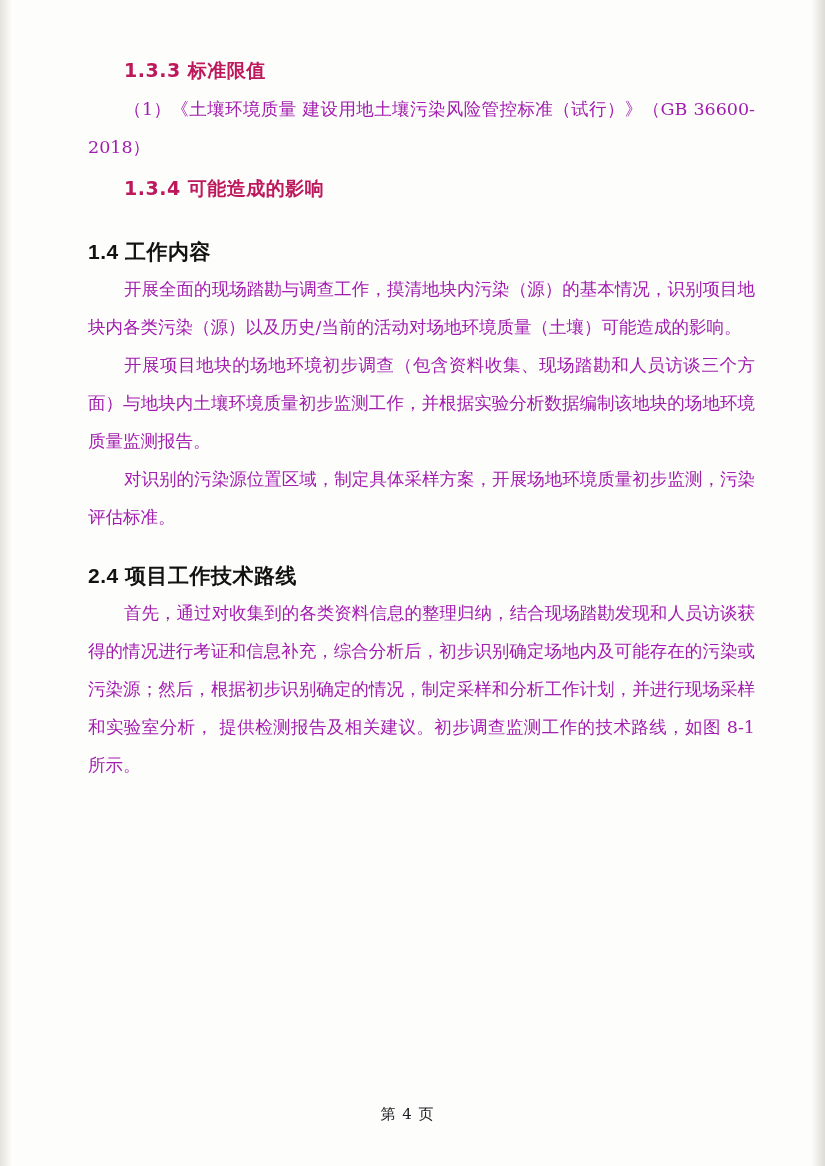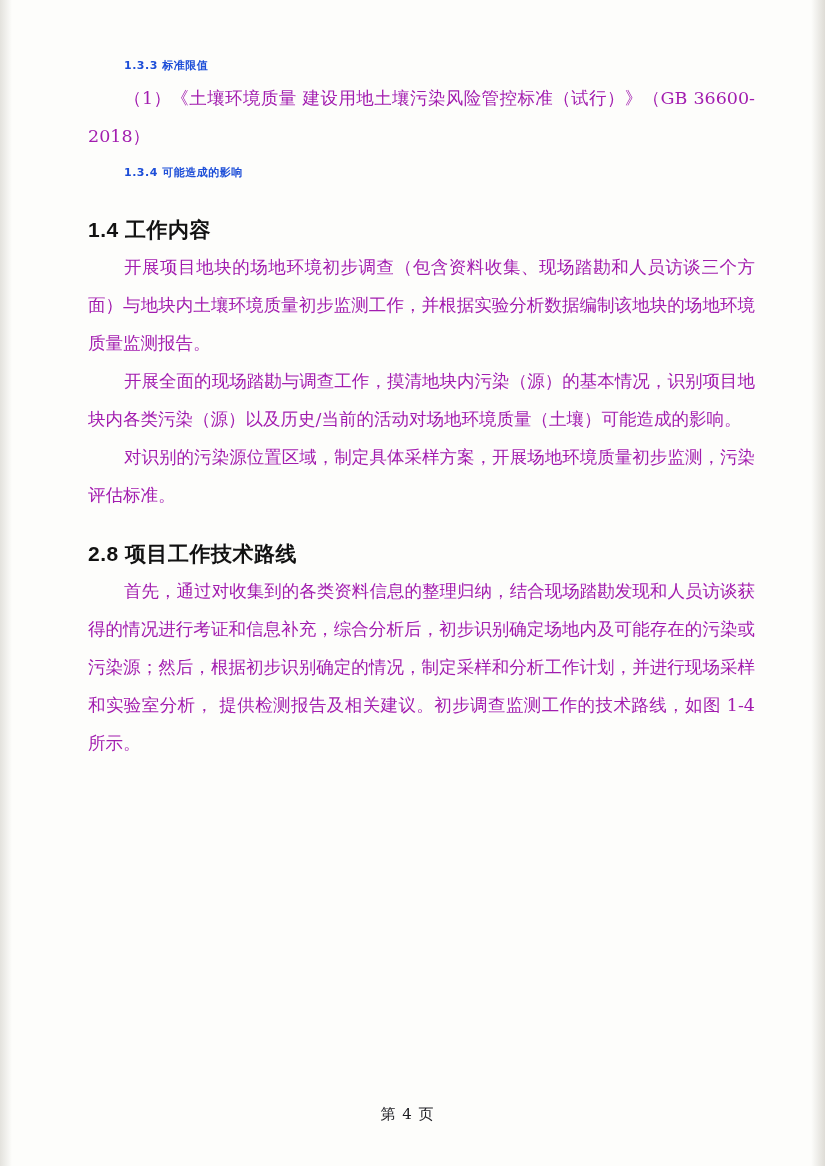--- a/index.html
+++ b/index.html
@@ -36,23 +36,23 @@
     background: linear-gradient(to left, #dedcd6, rgba(253,253,251,0));
     pointer-events: none;
   }
   .content {
     position: absolute;
     left: 88px;
     right: 70px;
     top: 58px;
   }
   .h3 {
-    font-size: 11px;
+    font-size: 19px;
     font-weight: bold;
-    color: #1d4ed8;
+    color: #be185d;
     letter-spacing: 0.5px;
     margin: 0 0 6px 0;
     text-indent: 36px;
     font-family: "DejaVu Sans", "Liberation Sans", sans-serif;
   }
   .h2 {
     font-size: 21px;
     font-weight: bold;
     color: #121212;
     letter-spacing: 0.5px;
@@ -93,25 +93,25 @@
     <h3 class="h3">1.3.3  标准限值</h3>
     <p class="para">（1）《土壤环境质量  建设用地土壤污染风险管控标准（试行）》（GB 36600-2018）</p>
 
     <div class="gap-sm"></div>
 
     <h3 class="h3">1.3.4  可能造成的影响</h3>
 
     <div class="gap-lg"></div>
 
     <h2 class="h2">1.4  工作内容</h2>
+    <p class="para">开展全面的现场踏勘与调查工作，摸清地块内污染（源）的基本情况，识别项目地块内各类污染（源）以及历史/当前的活动对场地环境质量（土壤）可能造成的影响。</p>
     <p class="para">开展项目地块的场地环境初步调查（包含资料收集、现场踏勘和人员访谈三个方面）与地块内土壤环境质量初步监测工作，并根据实验分析数据编制该地块的场地环境质量监测报告。</p>
-    <p class="para">开展全面的现场踏勘与调查工作，摸清地块内污染（源）的基本情况，识别项目地块内各类污染（源）以及历史/当前的活动对场地环境质量（土壤）可能造成的影响。</p>
     <p class="para">对识别的污染源位置区域，制定具体采样方案，开展场地环境质量初步监测，污染评估标准。</p>
 
     <div class="gap-md"></div>
 
-    <h2 class="h2">2.8  项目工作技术路线</h2>
-    <p class="para">首先，通过对收集到的各类资料信息的整理归纳，结合现场踏勘发现和人员访谈获得的情况进行考证和信息补充，综合分析后，初步识别确定场地内及可能存在的污染或污染源；然后，根据初步识别确定的情况，制定采样和分析工作计划，并进行现场采样和实验室分析， 提供检测报告及相关建议。初步调查监测工作的技术路线，如图 1-4 所示。</p>
+    <h2 class="h2">2.4  项目工作技术路线</h2>
+    <p class="para">首先，通过对收集到的各类资料信息的整理归纳，结合现场踏勘发现和人员访谈获得的情况进行考证和信息补充，综合分析后，初步识别确定场地内及可能存在的污染或污染源；然后，根据初步识别确定的情况，制定采样和分析工作计划，并进行现场采样和实验室分析， 提供检测报告及相关建议。初步调查监测工作的技术路线，如图 8-1 所示。</p>
 
   </div>
 
   <div class="footer">第 4 页</div>
 </div>
 
 </body></html>

